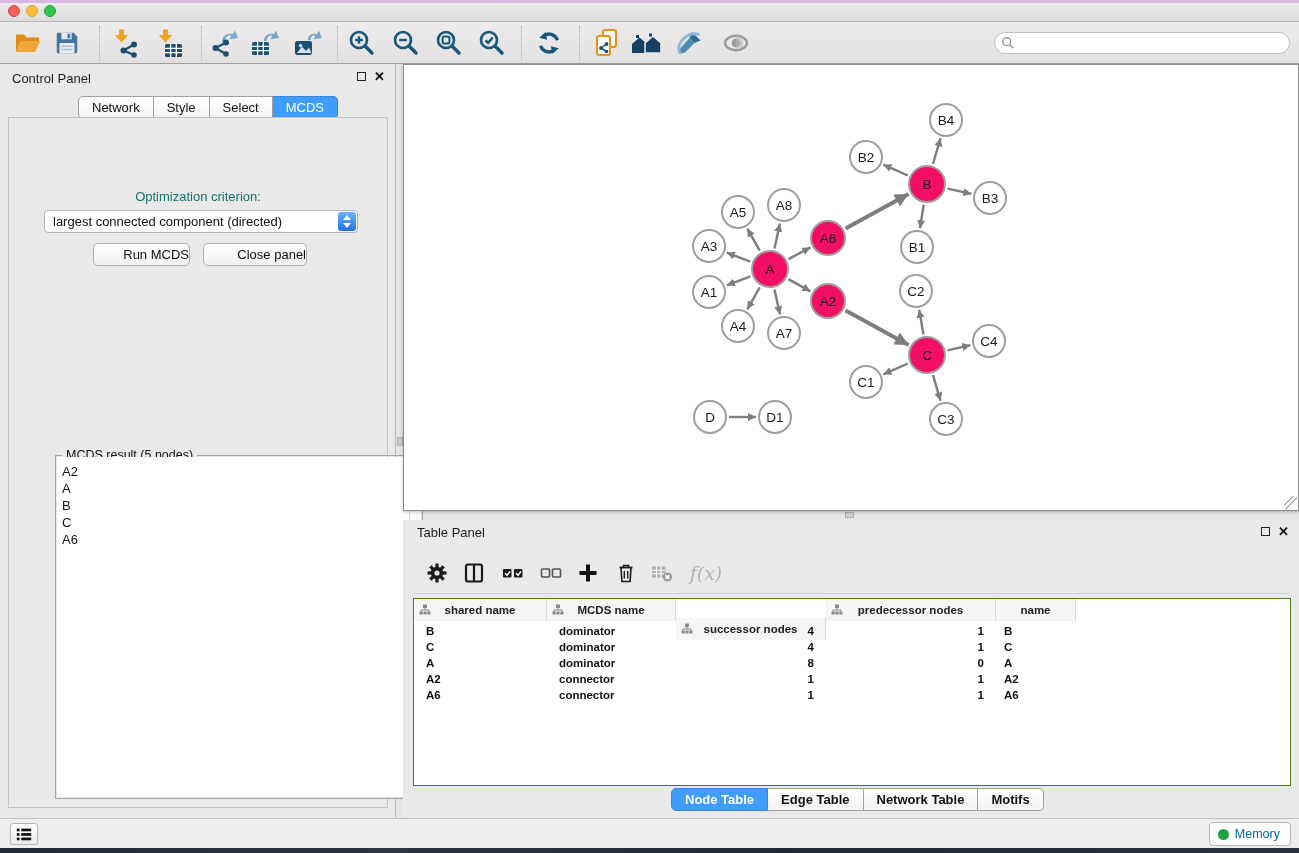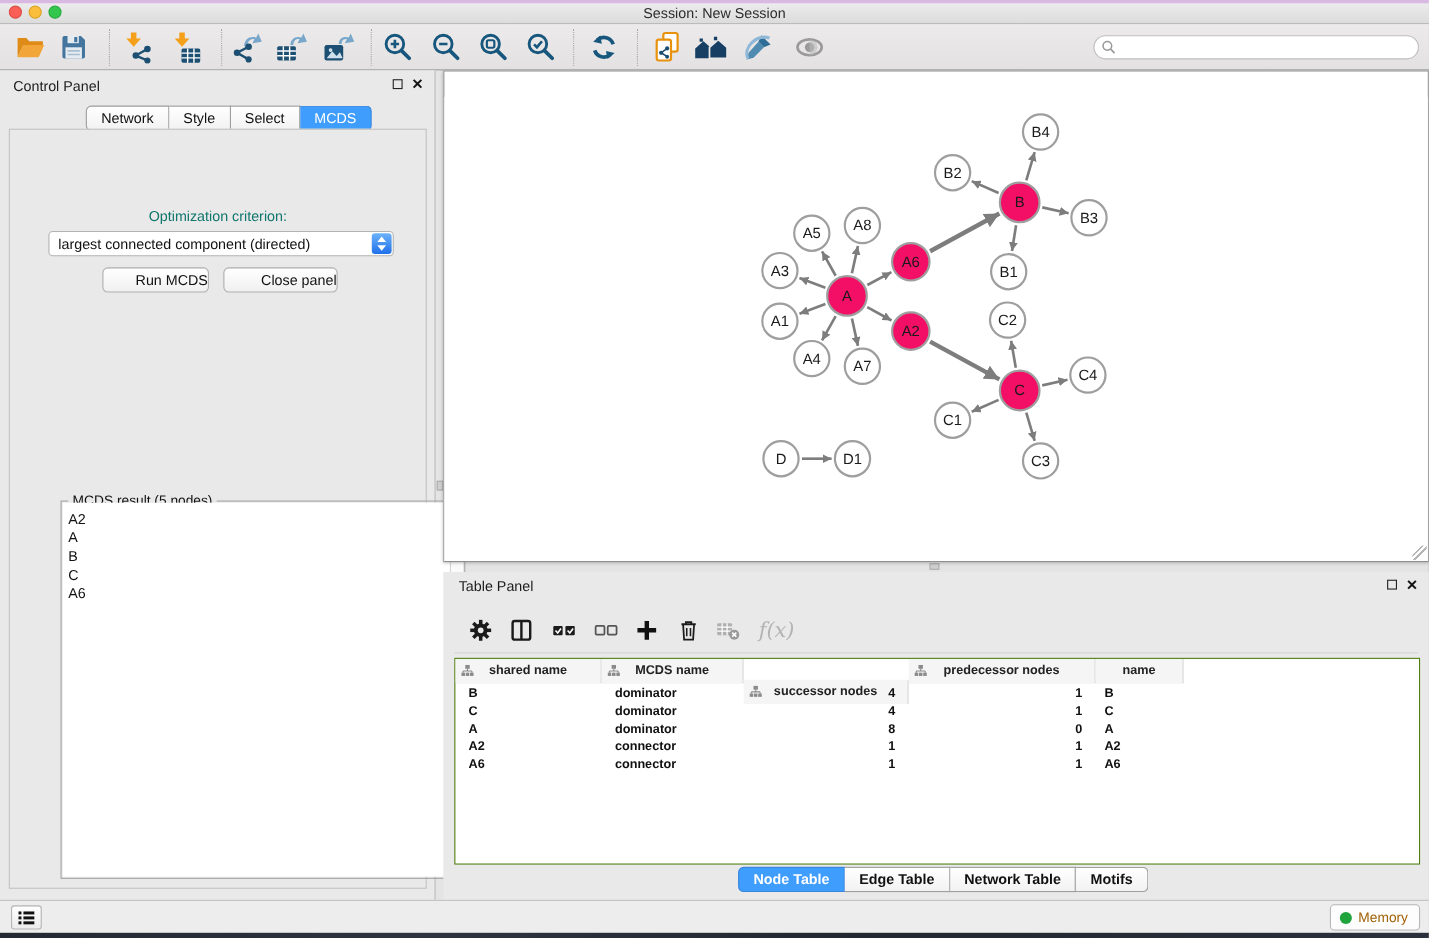--- a/index.html
+++ b/index.html
@@ -101,35 +101,34 @@
   
   .statusbar { position:absolute; left:0; top:818px; width:1299px; height:30px; background:#ededed;
       border-top:1px solid #c0c0c0; }
   .list-btn { position:absolute; left:10px; top:4px; width:28px; height:22px;
       background:linear-gradient(#fff,#ececec); border:1px solid #b5b5b5; border-radius:3px;
       display:flex; align-items:center; justify-content:center; cursor:pointer; }
   .memory-btn { position:absolute; right:8px; top:3px; height:24px; padding:0 10px 0 8px;
       background:#fdfdfd; border:1px solid #b7b7b7; border-radius:4px; display:flex;
       align-items:center; gap:6px; cursor:pointer; }
   .memory-dot { width:11px; height:11px; border-radius:50%; background:#1fa33c; }
-  .memory-btn span { font-size:12.5px; color:#a16207; }
+  .memory-btn span { font-size:12.5px; color:#0369a1; }
   .desktop-strip { position:absolute; left:0; top:848px; width:1299px; height:5px;
       background:linear-gradient(90deg,#232933,#2d3440 30%,#222831 60%,#2a303c); }
 </style>
 </head>
 <body>
 
 <div class="app">
 
   <div class="titlebar">
     <div class="purple-edge"></div>
     <div class="tl red" style="left:8px"></div>
     <div class="tl yellow" style="left:26px"></div>
     <div class="tl green" style="left:44px"></div>
-    <div class="title">Session: New Session</div>
   </div>
 
   <div class="toolbar">
     <div class="tb-icon" style="left:11px">
       <svg width="30" height="30" viewBox="0 0 30 30">
         <path d="M3 24 V6.5 h8 l2.5 3 H26 v4 H8 Z" fill="#de8c17"></path>
         <path d="M3 24 l5.2-11 h19 l-5 11z" fill="#f2a63a"></path>
       </svg>
     </div>
     <div class="tb-icon" style="left:50px">

